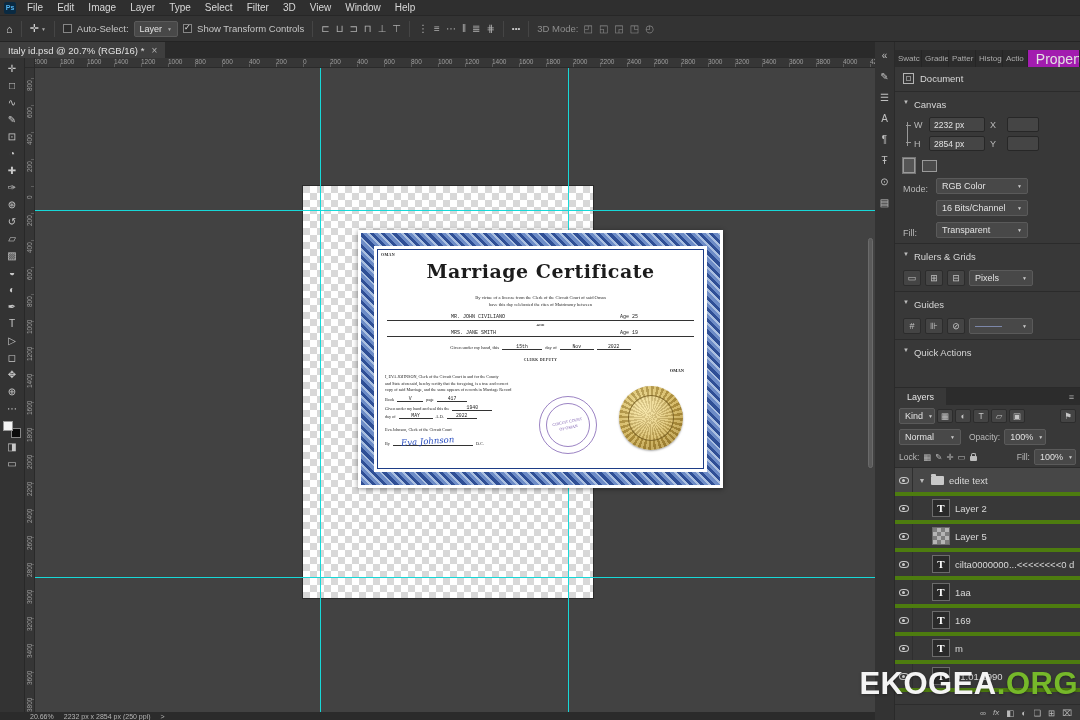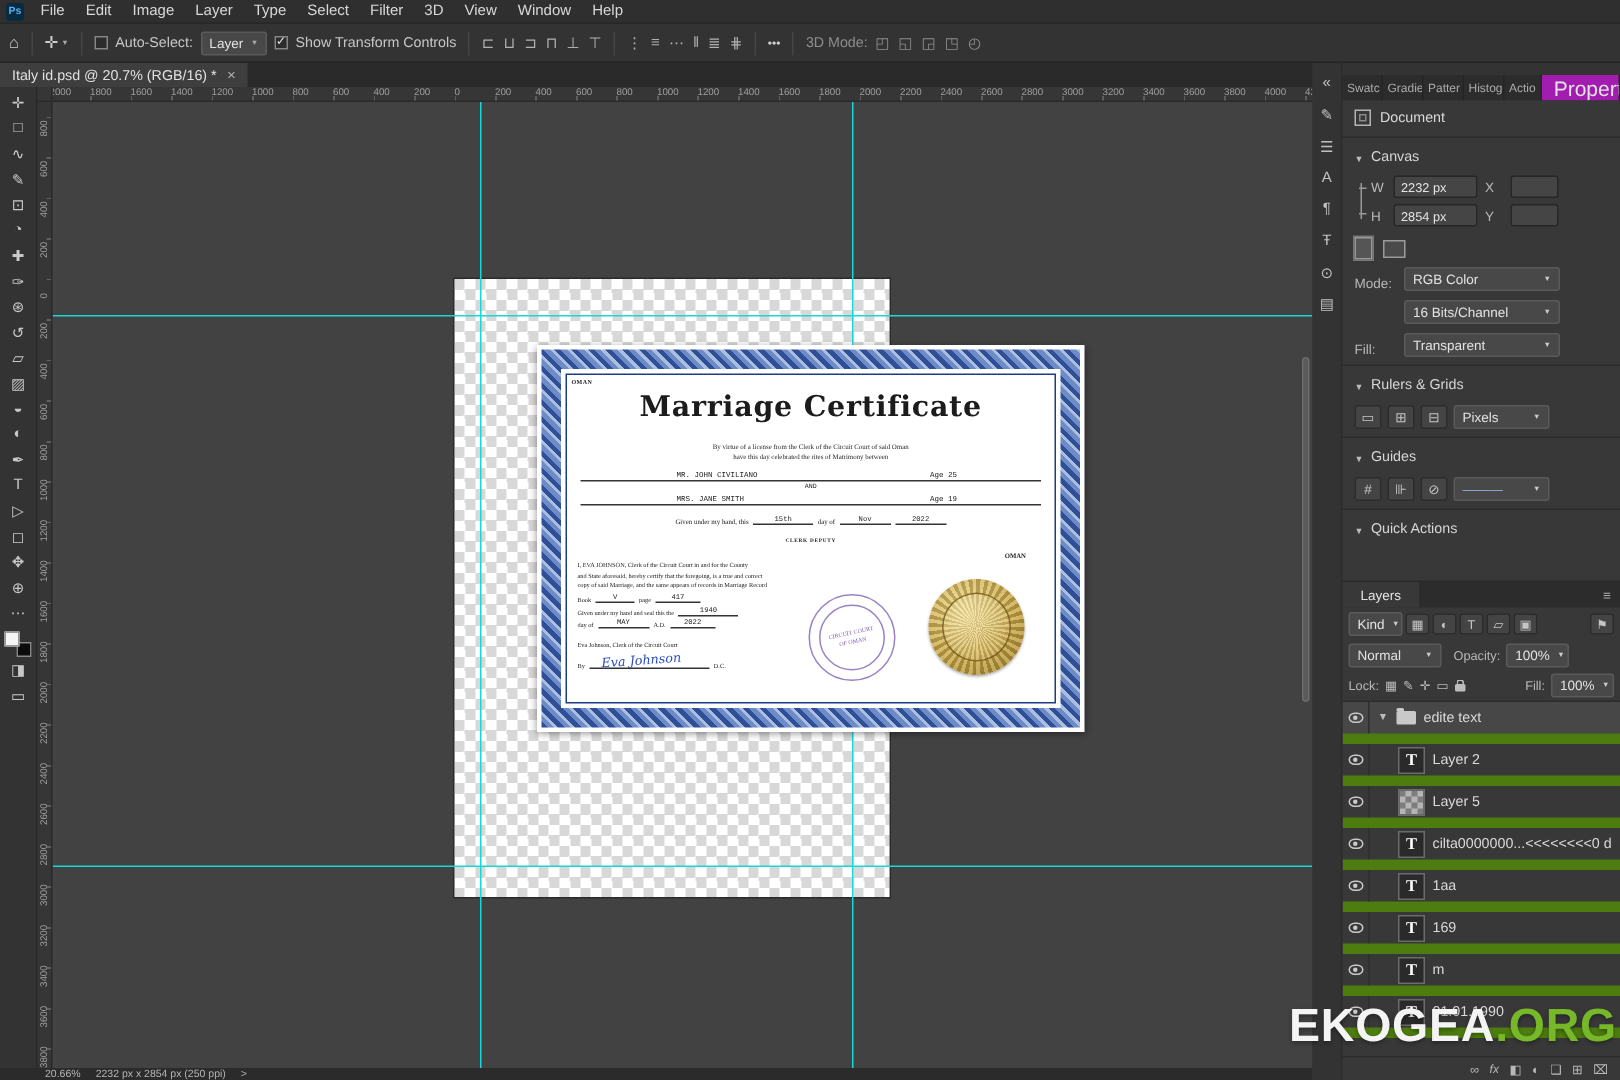--- a/index.html
+++ b/index.html
@@ -87,52 +87,52 @@
 .panel-tabs{height:17px;background:#2c2c2c;display:flex;align-items:stretch;font-size:8px;color:#ababab;overflow:hidden}
 .ptab{padding:0 3px;display:flex;align-items:center;border-right:1px solid #252525;white-space:nowrap;overflow:hidden;max-width:27px}
 .ptab.active{background:#a21caf;color:#e3e3e3;font-size:14px;padding:0 8px;max-width:none}
 
 
 .props{flex:0 0 320px;overflow:hidden;font-size:9px}
 .doc-row{display:flex;align-items:center;gap:6px;padding:6px 8px 5px;font-size:9.5px;color:#d9d9d9}
 .cube{width:11px;height:11px;border:1px solid #b5b5b5;position:relative}
 .cube::after{content:"";position:absolute;left:2px;top:2px;right:2px;bottom:2px;border:1px solid #8a8a8a}
 .divider{border-top:1px solid #2b2b2b;margin:2px 0}
-.sec-hdr{display:flex;align-items:flex-end;gap:5px;padding:5px 8px;font-size:9.5px;color:#d6d6d6}
+.sec-hdr{display:flex;align-items:flex-start;gap:5px;padding:5px 8px;font-size:9.5px;color:#d6d6d6}
 .tri{font-size:6px;color:#bbb}
 .wh-wrap{display:flex;align-items:center;gap:6px;padding:2px 8px}
 .chain{width:5px;height:24px;border-right:1px solid #999;position:relative}
 .chain::before,.chain::after{content:"";position:absolute;right:-4px;width:5px;height:1px;background:#999}
 .chain::before{top:3px}.chain::after{bottom:3px}
 .wh-grid{display:grid;grid-template-columns:10px 56px 12px 32px;gap:4px 5px;align-items:center;font-size:9px;color:#b9b9b9}
 .field{background:#454545;border:1px solid #272727;border-radius:2px;height:15px;display:flex;align-items:center;padding:0 4px;font-size:8.5px;color:#e3e3e3;overflow:hidden;white-space:nowrap}
 .orient-row{display:flex;gap:7px;padding:5px 8px 2px;align-items:center}
 .orient{width:12px;height:15px;border:1px solid #9a9a9a;background:#4a4a4a}
 .orient.land{width:15px;height:12px}
 .orient.active{outline:1px solid #777;background:#555}
 .res-row{padding:6px 8px 3px;font-size:9px;color:#c9c9c9}
 .mode-row{display:flex;align-items:flex-end;gap:5px;padding:3px 8px;font-size:9px;color:#b9b9b9}
 .lbl28{width:28px;flex:0 0 auto}
 .dd .caret-end{margin-left:auto;font-size:5px;color:#ccc}
-.w100{width:104px}
+.w100{width:92px}
 .tool-row{display:flex;align-items:center;gap:4px;padding:3px 8px}
 .icon-sq{width:18px;height:16px;display:flex;align-items:center;justify-content:center;background:#444;border:1px solid #2c2c2c;border-radius:2px;color:#c5c5c5;font-size:9px}
 
 
 .layers{flex:1;display:flex;flex-direction:column;position:relative;border-top:1px solid #2a2a2a;overflow:hidden}
 .layers-tabbar{height:17px;background:#2c2c2c;display:flex;align-items:stretch}
 .ltab{background:#383838;padding:0 12px;display:flex;align-items:center;font-size:9px;color:#e3e3e3}
 .ltab-menu{margin-left:auto;color:#aaa;font-size:9px;display:flex;align-items:center;padding:0 6px}
 .filter-row{display:flex;align-items:center;gap:2px;padding:3px 4px}
 .icon-xs{width:16px;height:14px;display:flex;align-items:center;justify-content:center;background:#444;border:1px solid #2c2c2c;border-radius:2px;color:#c5c5c5;font-size:8.5px}
 .blend-row,.lock-row{display:flex;align-items:center;gap:4px;padding:2px 4px;font-size:8.5px;color:#b9b9b9}
 .lockpad{width:7px;height:5px;background:#bdbdbd;border-radius:1px;position:relative;margin-top:3px}
 .lockpad::before{content:"";position:absolute;top:-3px;left:1px;width:3px;height:3px;border:1px solid #bdbdbd;border-bottom:none;border-radius:2px 2px 0 0}
 .layers-list{flex:1;overflow:hidden;border-top:1px solid #2c2c2c}
-.layer-row{height:28px;display:flex;align-items:center;border-bottom:7px solid #4d7c0f;gap:5px;padding-right:4px}
+.layer-row{height:28px;display:flex;align-items:center;border-bottom:4px solid #4d7c0f;gap:5px;padding-right:4px}
 .layer-row.selected{background:#474747}
 .eye-cell{width:18px;height:100%;border-right:1px solid #2f2f2f;display:flex;align-items:center;justify-content:center;flex:0 0 auto}
 .eye{width:10px;height:7px;border:1px solid #c9c9c9;border-radius:50% / 60%;position:relative}
 .eye::after{content:"";position:absolute;left:2.5px;top:1px;width:3px;height:3px;background:#c9c9c9;border-radius:50%}
 .indent{width:9px;flex:0 0 auto}
 .group-caret{color:#bbb;font-size:7px;width:8px;text-align:center}
 .folder{width:13px;height:9px;background:#c9c9c9;position:relative;border-radius:1px;flex:0 0 auto}
 .folder::before{content:"";position:absolute;top:-2px;left:0;width:5px;height:2px;background:#c9c9c9;border-radius:1px 1px 0 0}
 .thumb{width:18px;height:18px;background:#2a2a2a;border:1px solid #6b6b6b;display:flex;align-items:center;justify-content:center;color:#fff;font-size:11px;font-weight:bold;font-family:"Liberation Serif",serif;flex:0 0 auto}
 .img-thumb{background:repeating-conic-gradient(#b5b5b5 0 90deg,#7d7d7d 90deg 180deg) 0 0/8px 8px}

